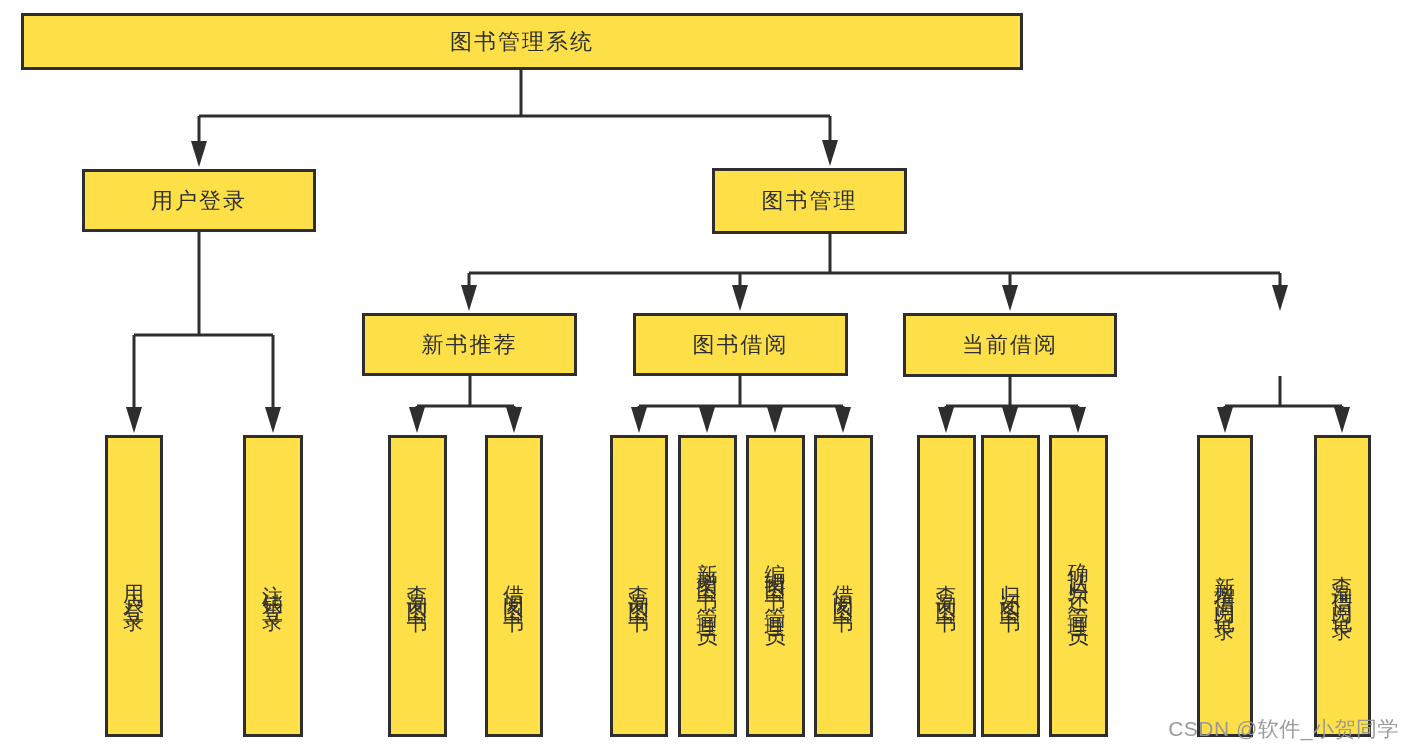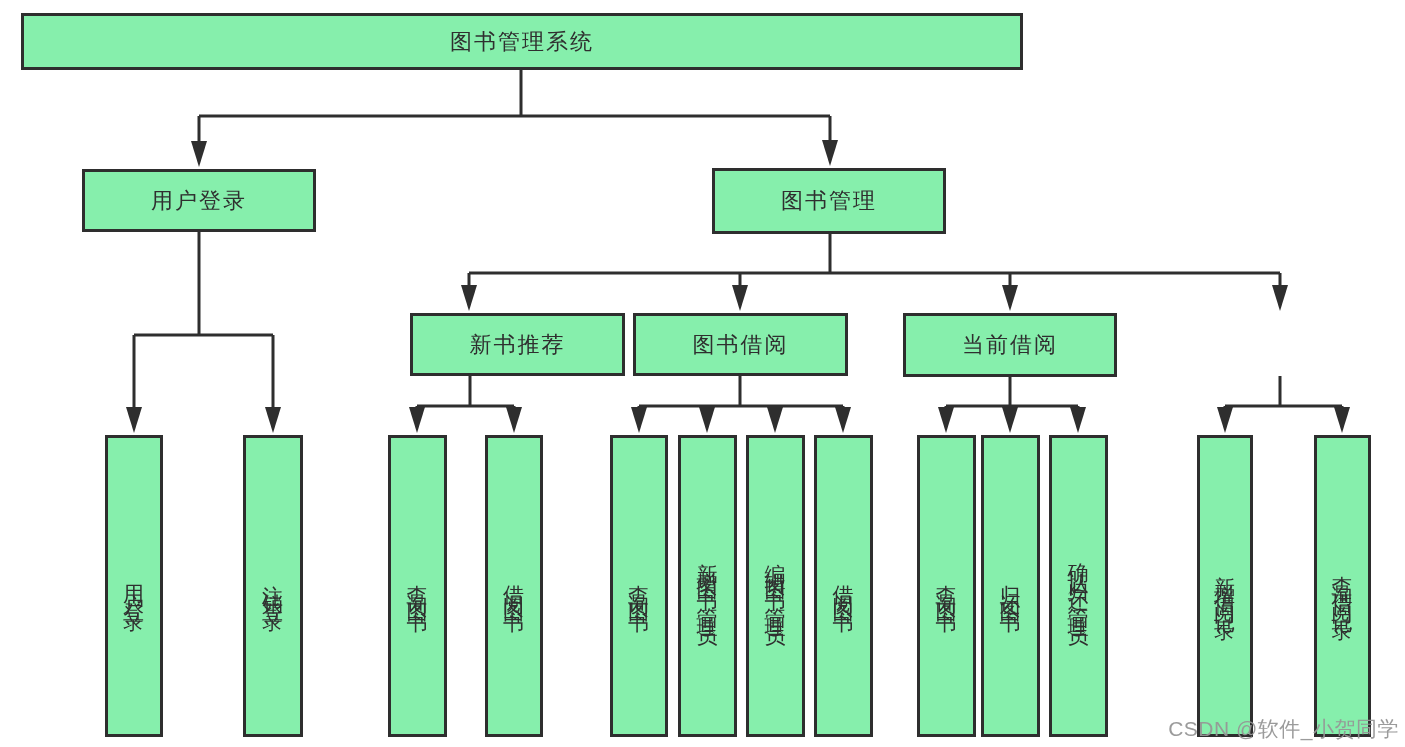--- a/index.html
+++ b/index.html
@@ -10,21 +10,21 @@
     background: #ffffff;
     font-family: "Liberation Sans", sans-serif;
     color: #2f2f2f;
     overflow: hidden;
   }
   .connectors { position: absolute; left: 0; top: 0; z-index: 1; }
   .box {
     position: absolute;
     box-sizing: border-box;
     border: 3px solid #2e2e2e;
-    background: #86efac;
+    background: #fde047;
     display: flex;
     align-items: center;
     justify-content: center;
     z-index: 2;
   }
   .hlabel {
     font-size: 22px;
     letter-spacing: 2px;
     color: #2f2f2f;
     white-space: nowrap;
@@ -86,25 +86,25 @@
     </g>
   </svg>
 
   <div class="box" style="left:21px; top:13px; width:1002px; height:57px;">
     <span class="hlabel">图书管理系统</span>
   </div>
 
   <div class="box" style="left:82px; top:169px; width:234px; height:63px;">
     <span class="hlabel">用户登录</span>
   </div>
-  <div class="box" style="left:712px; top:168px; width:234px; height:66px;">
+  <div class="box" style="left:712px; top:168px; width:195px; height:66px;">
     <span class="hlabel">图书管理</span>
   </div>
 
-  <div class="box" style="left:362px; top:313px; width:215px; height:63px;margin-left:48px;">
+  <div class="box" style="left:362px; top:313px; width:215px; height:63px;">
     <span class="hlabel">新书推荐</span>
   </div>
   <div class="box" style="left:633px; top:313px; width:215px; height:63px;">
     <span class="hlabel">图书借阅</span>
   </div>
   <div class="box" style="left:903px; top:313px; width:214px; height:64px;">
     <span class="hlabel">当前借阅</span>
   </div>
 
   <div class="box" style="left:105px; top:435px; width:58px; height:302px;">

